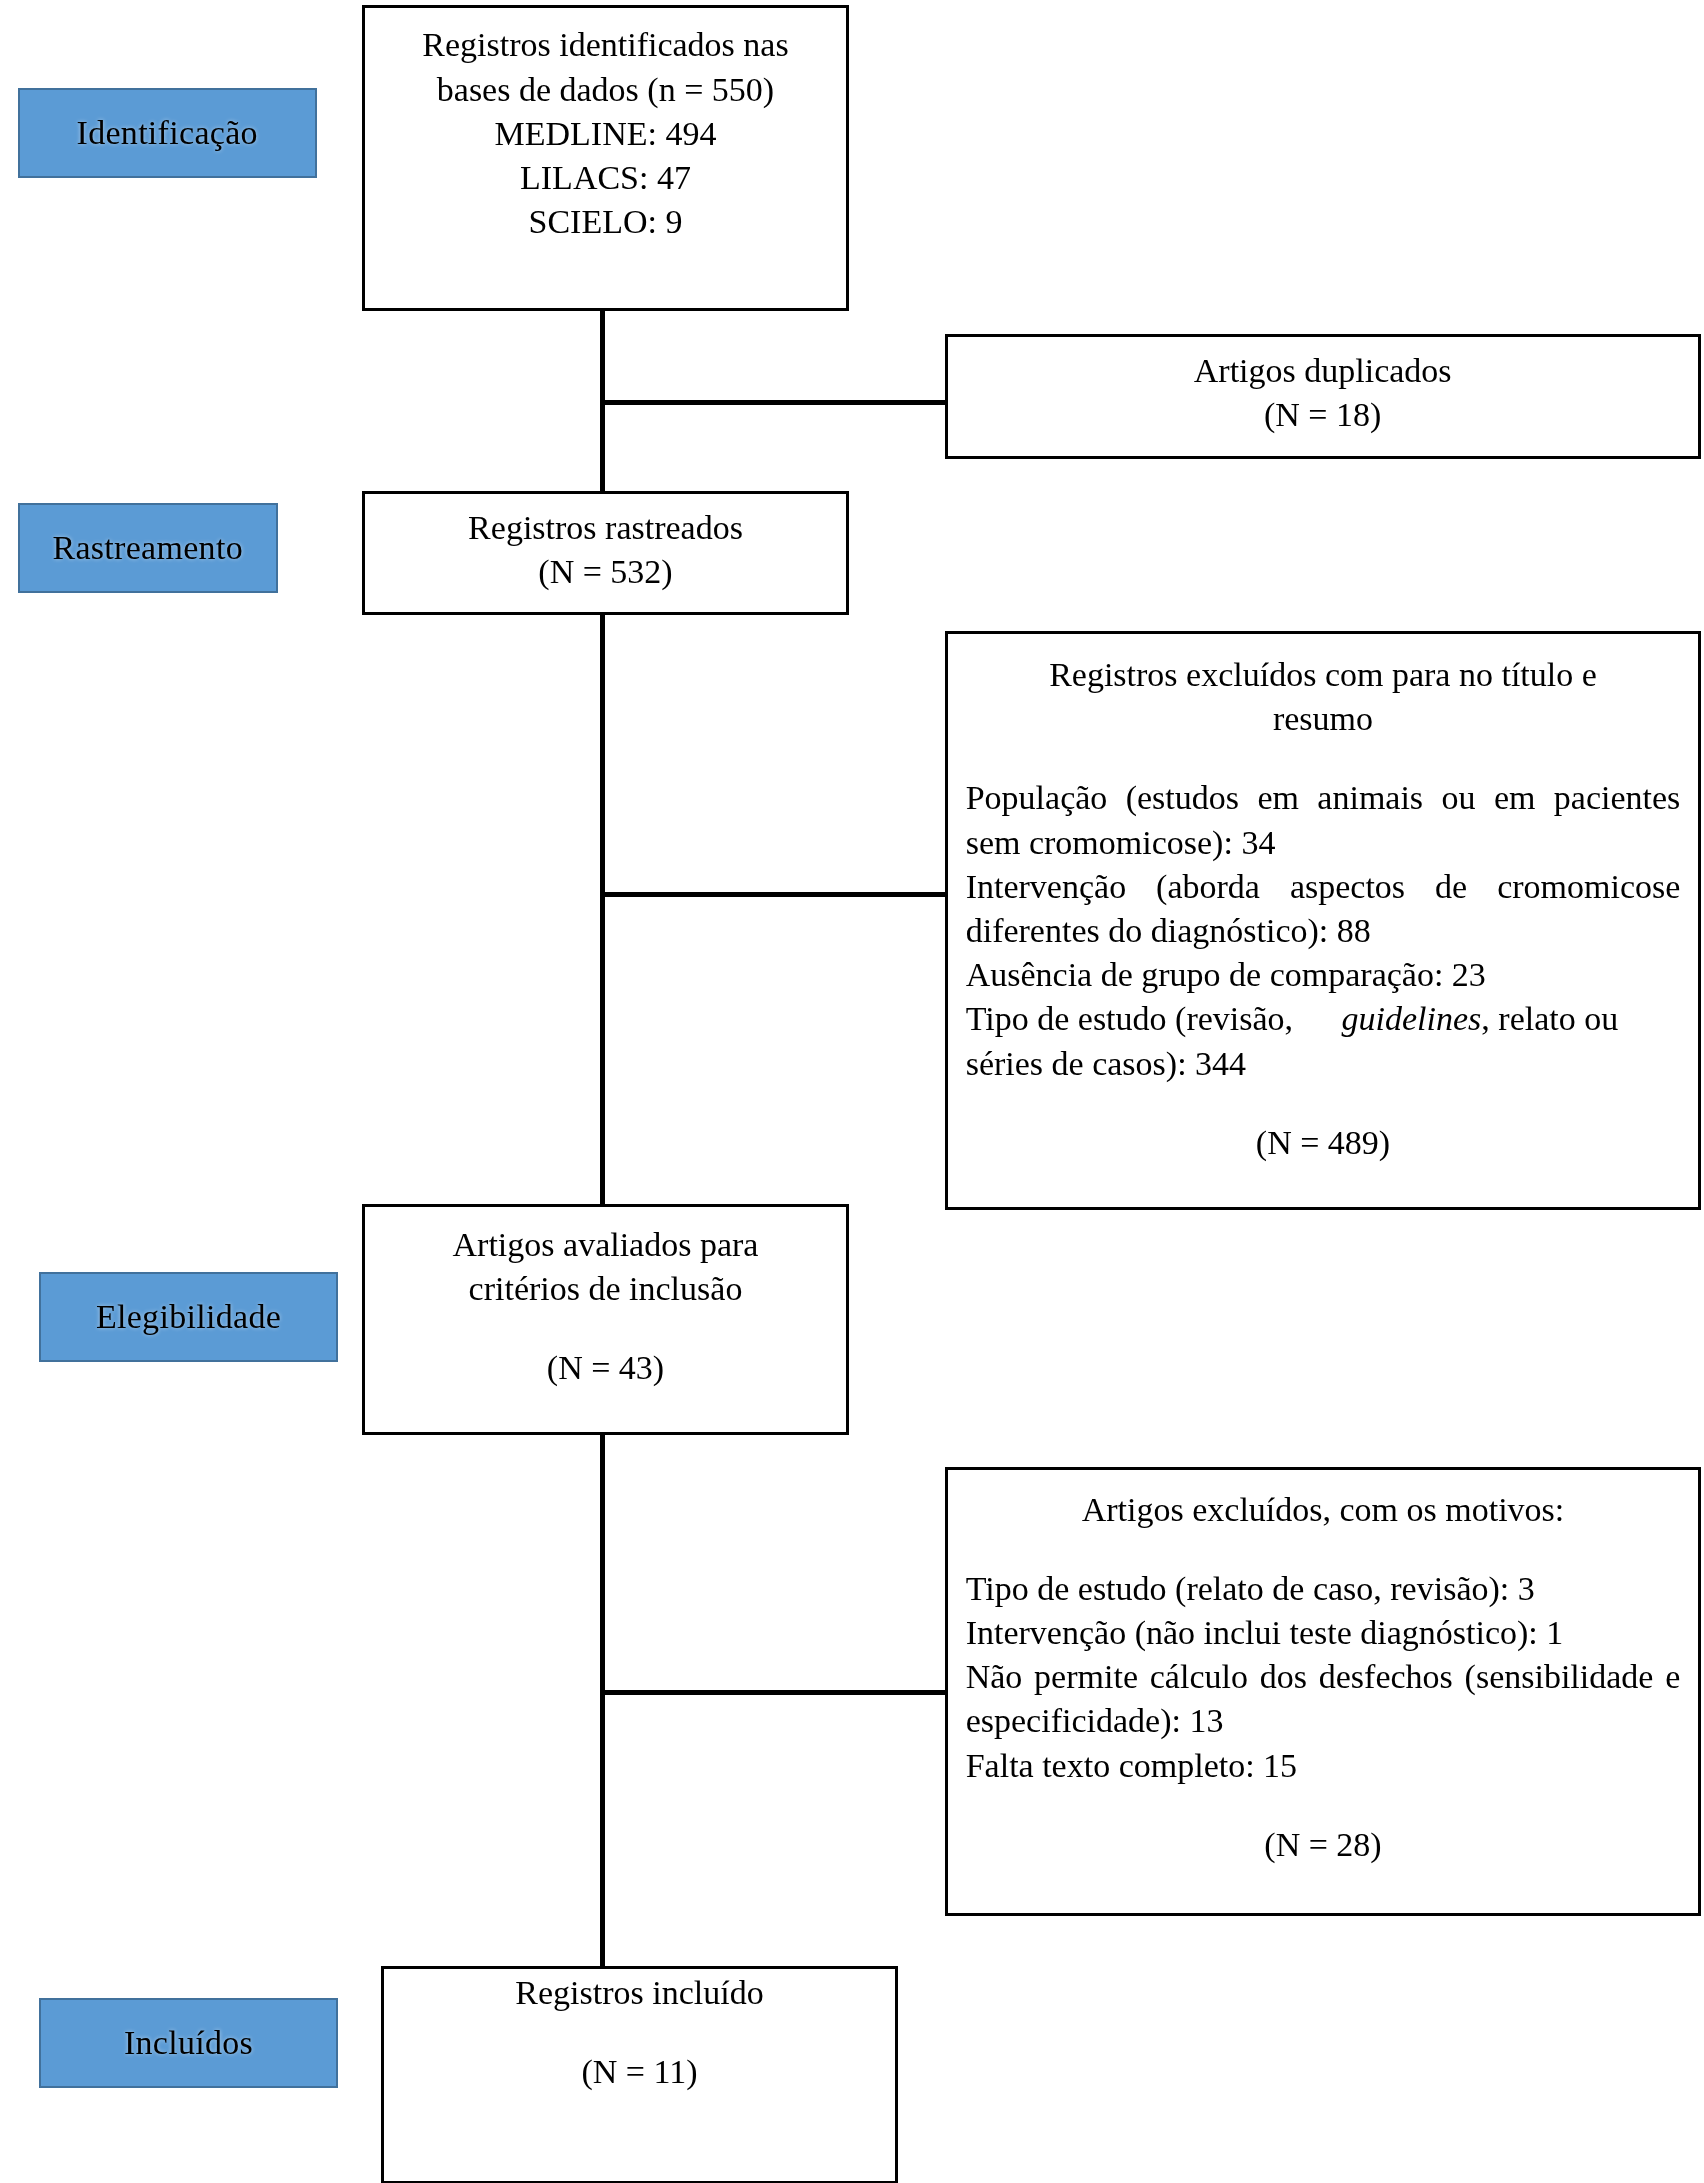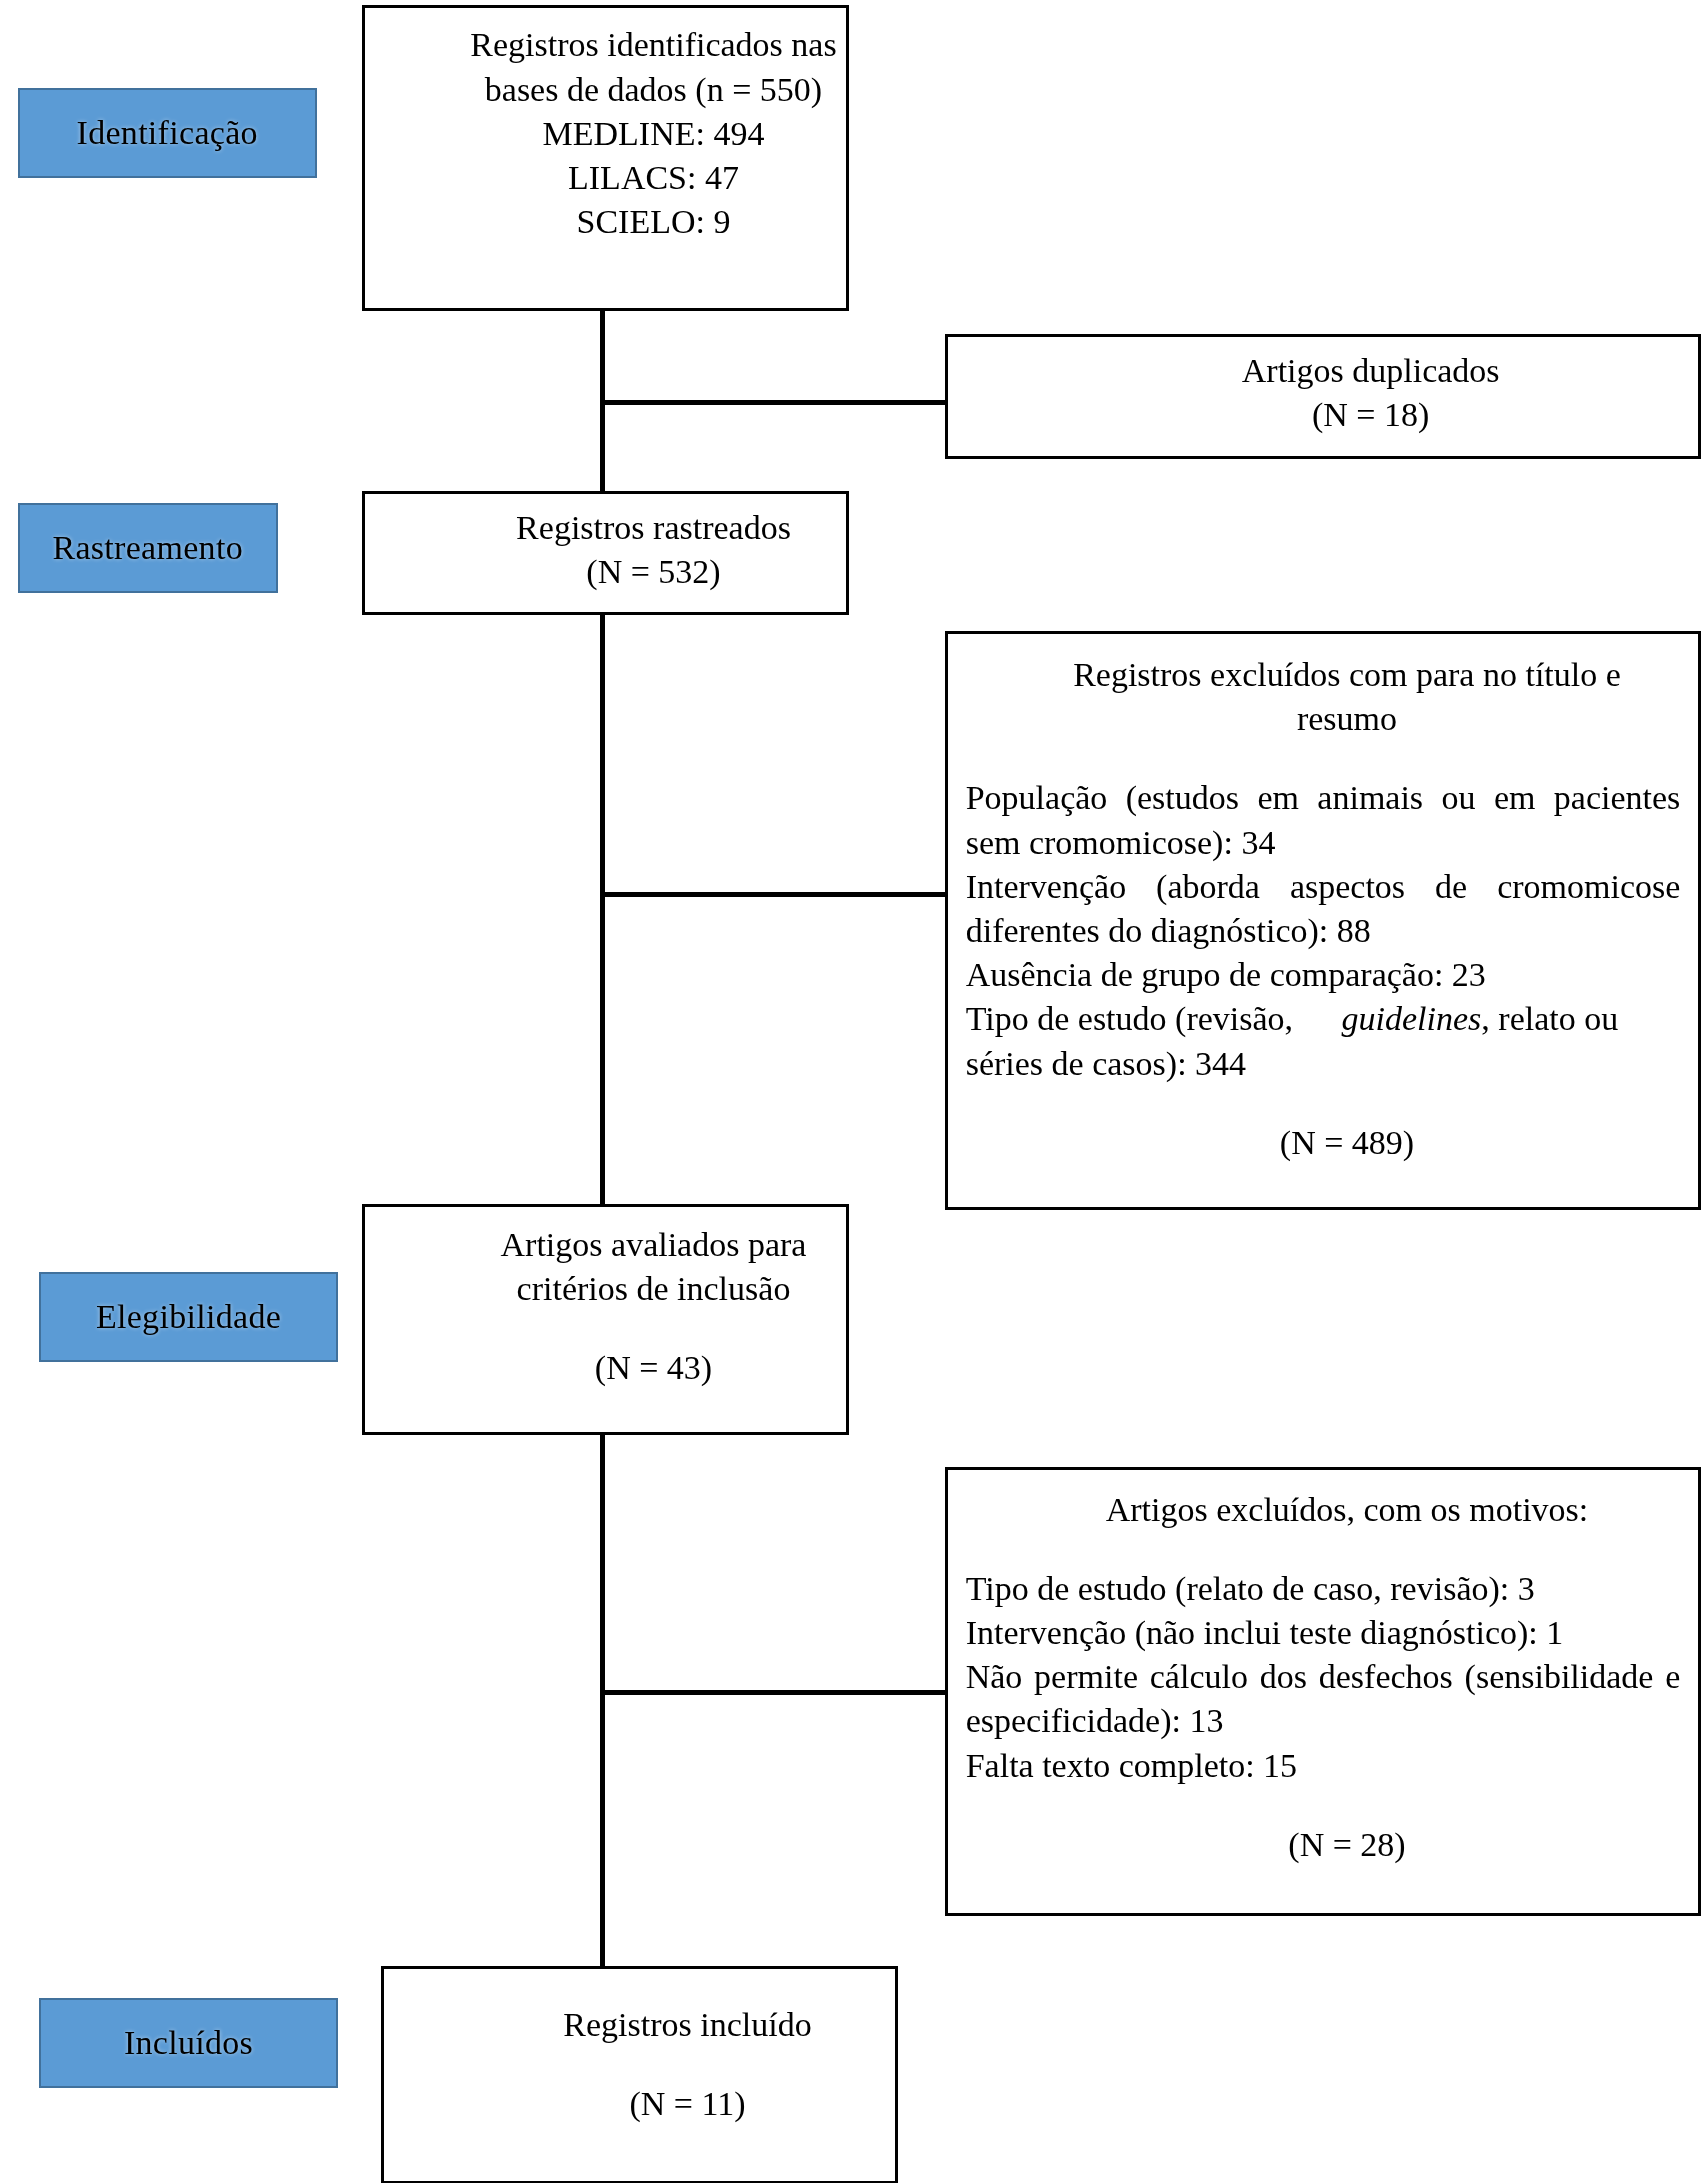--- a/index.html
+++ b/index.html
@@ -43,21 +43,21 @@
     border: 3.4px solid #000000;
     box-sizing: border-box;
     font-size: 34px;
     line-height: 1.30;
   }
   .flow-box .inner {
     padding: 0 17.7px;
     box-sizing: border-box;
     width: 100%;
   }
-  .center-text { text-align: center; margin-left: 48px; }
+  .center-text { text-align: center; }
   .just-text   { text-align: justify; text-align-last: left; }
   .left-text   { text-align: left; }
 
   .line-blk { display: block; }
   .spacer   { display: block; height: 35px; }
   .ital     { font-style: italic; margin-left: 40px; }
 
   
   .conn {
     position: absolute;
@@ -163,21 +163,21 @@
       <div class="just-text">Não permite cálculo dos desfechos (sensibilidade e especificidade): 13</div>
       <div class="left-text">Falta texto completo: 15</div>
 
       <span class="spacer"></span>
 
       <div class="center-text">(N = 28)</div>
     </div>
   </div>
 
   <div class="flow-box" style="left:381px; top:1966px; width:517px; height:218px;">
-    <div class="inner center-text" style="padding-top:34px;">
+    <div class="inner center-text" style="padding-top:2px;">
       <span class="line-blk">Registros incluído</span>
       <span class="spacer"></span>
       <span class="line-blk">(N = 11)</span>
     </div>
   </div>
 
 </div>
 
 
 </body></html>

